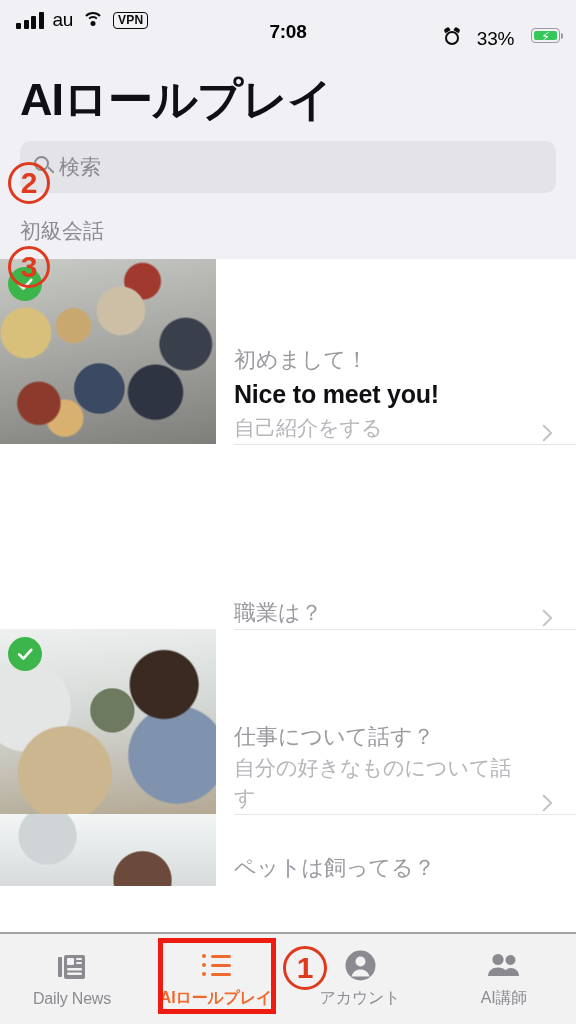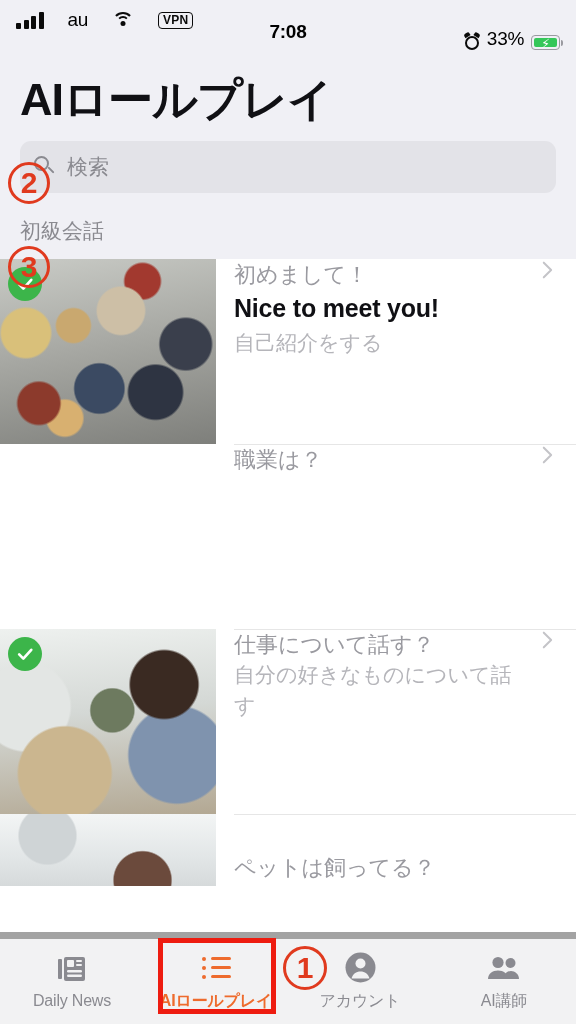--- a/index.html
+++ b/index.html
@@ -9,21 +9,21 @@
     background:#ffffff;
     overflow:hidden;
   }
   #app { position:relative; width:576px; height:1024px; background:#ffffff; }
 
   
   .statusbar{
     position:relative; height:40px; background:#f0f0f5;
     display:flex; align-items:center; padding:0 16px;
   }
-  .sb-left{ display:flex; align-items:center; gap:24px; }
+  .sb-left{ display:flex; align-items:center; gap:9px; }
   .signal{ display:flex; align-items:flex-end; gap:2.5px; height:17px; }
   .signal i{ display:block; width:5px; background:#0a0a0a; border-radius:1px; }
   .signal i:nth-child(1){ height:6px; }
   .signal i:nth-child(2){ height:9px; }
   .signal i:nth-child(3){ height:13px; }
   .signal i:nth-child(4){ height:17px; }
   .carrier{ font-size:19px; color:#000; letter-spacing:-.3px; }
   .wifi{ width:22px; height:17px; position:relative; }
   .wifi span{ position:absolute; left:50%; transform:translateX(-50%); border:2.2px solid #0a0a0a; border-bottom-color:transparent; border-left-color:transparent; border-right-color:transparent; border-radius:50%;}
   .wifi .w1{ width:22px; height:22px; top:0; }
@@ -32,21 +32,21 @@
   .vpn{
     border:1.8px solid #0a0a0a; border-radius:4px; padding:0px 4px;
     font-size:12px; font-weight:700; color:#0a0a0a; line-height:15px; letter-spacing:.2px;
   }
   .sb-time{
     position:absolute; left:0; right:0; top:12px; height:40px;
     display:flex; align-items:center; justify-content:center;
     font-size:19px; font-weight:600; color:#000; letter-spacing:-.2px;
     pointer-events:none;
   }
-  .sb-right{ margin-left:auto; display:flex; align-items:flex-end; gap:7px;margin-top:38px; }
+  .sb-right{ margin-left:auto; display:flex; align-items:flex-start; gap:17px;margin-top:38px; }
   .alarm{ position:relative; width:16px; height:17px; }
   .alarm .body{ position:absolute; left:1px; top:3px; width:14px; height:14px; border:2px solid #0a0a0a; border-radius:50%; }
   .alarm .e1,.alarm .e2{ position:absolute; top:0px; width:6px; height:4px; background:#0a0a0a; border-radius:2px 2px 0 0; }
   .alarm .e1{ left:0; transform:rotate(-32deg); }
   .alarm .e2{ right:0; transform:rotate(32deg); }
   .batt-pct{ font-size:19px; color:#000; letter-spacing:-.3px; }
   .battery{ position:relative; width:29px; height:15px; border:1.6px solid #9a9aa0; border-radius:4px; padding:1.6px; }
   .battery:after{ content:""; position:absolute; right:-4px; top:4.4px; width:2.4px; height:6px; background:#9a9aa0; border-radius:0 2px 2px 0; }
   .battery .fill{ height:100%; width:100%; background:#35c759; border-radius:2px; }
   .battery .bolt{
@@ -55,21 +55,21 @@
   }
 
   
   .header{ background:#f0f0f5; padding:0 20px 14px; }
   .app-title{
     font-size:45px; font-weight:700; color:#101014;
     letter-spacing:-1px; padding:36px 0 10px; line-height:1.08;
   }
   .searchbar{
     height:52px; background:#e3e3e8; border-radius:11px;
-    display:flex; align-items:center; gap:12px; padding:0 14px;
+    display:flex; align-items:center; gap:4px; padding:0 14px;
     margin-top:6px;
   }
   .search-icon{ width:21px; height:21px; position:relative; flex:none; }
   .search-icon .ring{ position:absolute; left:0; top:0; width:15px; height:15px; border:2px solid #8a8a90; border-radius:50%; }
   .search-icon .handle{ position:absolute; left:12.5px; top:13px; width:8px; height:2px; background:#8a8a90; border-radius:2px; transform:rotate(45deg); }
   .search-ph{ font-size:21px; color:#8a8a90; }
 
   
   .section-head{
     background:#f0f0f5; padding:10px 20px 14px;
@@ -81,21 +81,21 @@
   .row{ display:flex; height:185px; background:#fff; position:relative; }
   .thumb{ width:216px; flex:none; position:relative; overflow:hidden; }
   .check{
     position:absolute; left:8px; top:8px; width:34px; height:34px;
     border-radius:50%; background:#3cb54a;
     display:flex; align-items:center; justify-content:center;
     z-index:3;
   }
   .check svg{ width:20px; height:20px; }
   .row-body{
-    flex:1; display:flex; align-items:flex-start; justify-content:space-between;
+    flex:1; display:flex; align-items:flex-end; justify-content:space-between;
     padding:0 18px 0 18px; position:relative;
   }
   .row-body:before{
     content:""; position:absolute; left:18px; right:0; top:0; height:1px; background:#e6e6e6;
   }
   .row:first-child .row-body:before{ background:transparent; }
   .row-texts{ flex:1; min-width:0; }
   .t-ja{ font-size:22px; color:#9a9aa0; line-height:1.45; }
   .t-en{ font-size:25px; font-weight:700; color:#101014; line-height:1.5; letter-spacing:-.2px; }
   .t-sub{ font-size:21px; color:#b5b5ba; line-height:1.45; }
@@ -142,21 +142,21 @@
   }
   .ph-home{ background:
       radial-gradient(circle at 66% 92%, #6b4a3c 0 18%, transparent 19%),
       radial-gradient(circle at 22% 30%, #cfd4d6 0 16%, transparent 17%),
       linear-gradient(180deg,#f3f5f5 0%,#e2e6e7 60%,#d6dadb 100%);
   }
 
   
   .tabbar{
     position:absolute; left:0; right:0; bottom:0; height:92px;
-    background:#f2f2f3; border-top:7px solid #a3a3a3;
+    background:#f2f2f3; border-top:2px solid #a3a3a3;
     display:flex; align-items:center;
   }
   .tab{
     flex:1; display:flex; flex-direction:column; align-items:center; justify-content:center;
     gap:7px; height:100%; position:relative;
   }
   .tab-label{ font-size:16px; color:#8a8a90; letter-spacing:-.2px; white-space:nowrap; }
   .tab.active .tab-label{ color:#ee6b2d; font-weight:700; }
   .tab-ico{ width:34px; height:32px; display:flex; align-items:center; justify-content:center; }
   .tab-ico svg{ display:block; }

